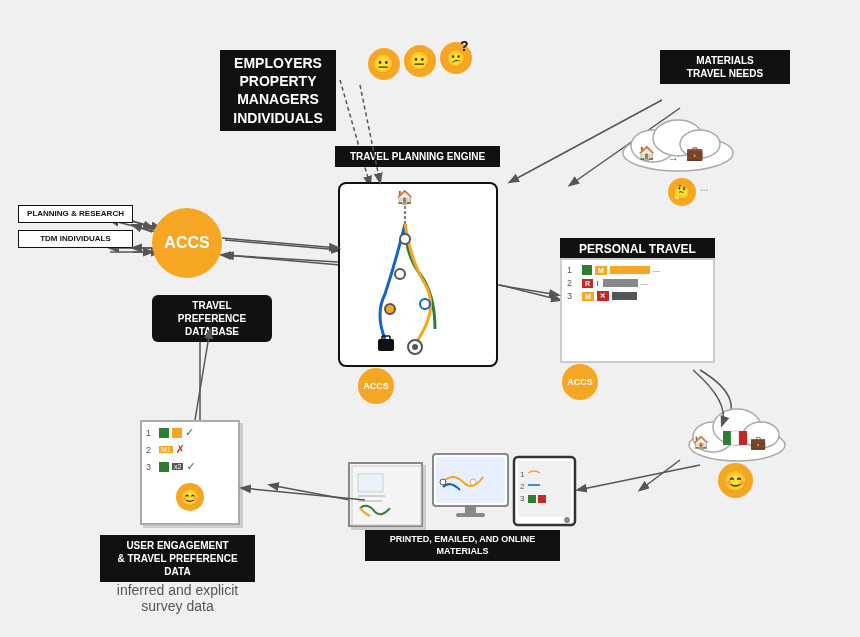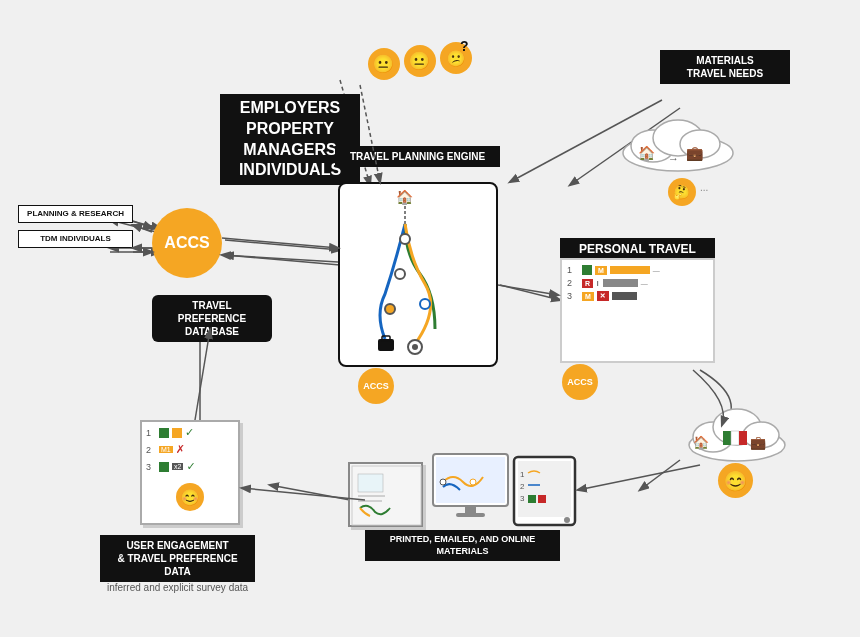--- a/index.html
+++ b/index.html
@@ -98,21 +98,21 @@
     
     .survey-sheet {
       position: absolute;
       background: #fff;
       border: 2px solid #aaa;
       box-shadow: 3px 3px 0 #ccc;
     }
 
     .subtitle-text {
       position: absolute;
-      font-size: 10px;
+      font-size: 14px;
       color: #555;
       text-align: center;
     }
 
     
     .sq { display: inline-block; width: 10px; height: 10px; }
     .sq-green { background: #2E7D32; }
     .sq-orange { background: #F5A623; }
 
     .check { color: #2E7D32; font-size: 11px; }
@@ -163,21 +163,21 @@
     <line x1="160" y1="233" x2="110" y2="220" stroke="#555" stroke-width="1.5" marker-end="url(#arr)"></line>
 
     <line x1="160" y1="248" x2="110" y2="248" stroke="#555" stroke-width="1.5" marker-end="url(#arr)"></line>
 
     <line x1="110" y1="216" x2="160" y2="228" stroke="#555" stroke-width="1.5" marker-end="url(#arr)"></line>
 
     <line x1="110" y1="252" x2="160" y2="252" stroke="#555" stroke-width="1.5" marker-end="url(#arr)"></line>
 
   </svg>
 
-  <div class="label-box" style="left:220px; top:50px; width:140px; font-size:16px;margin-top:44px;">
+  <div class="label-box" style="left:220px; top:50px; width:116px; font-size:14px;">
     <span style="white-space:pre-line">EMPLOYERS
 PROPERTY MANAGERS
 INDIVIDUALS</span>
   </div>
 
   <div class="face" style="width:32px;height:32px;left:368px;top:48px;">😐</div>
   <div class="face" style="width:32px;height:32px;left:404px;top:45px;">😐</div>
   <div class="face" style="width:32px;height:32px;left:440px;top:42px;font-size:16px;">😕</div>
 
   <div style="position:absolute;left:460px;top:38px;font-size:14px;font-weight:bold;color:#111;">?</div>

